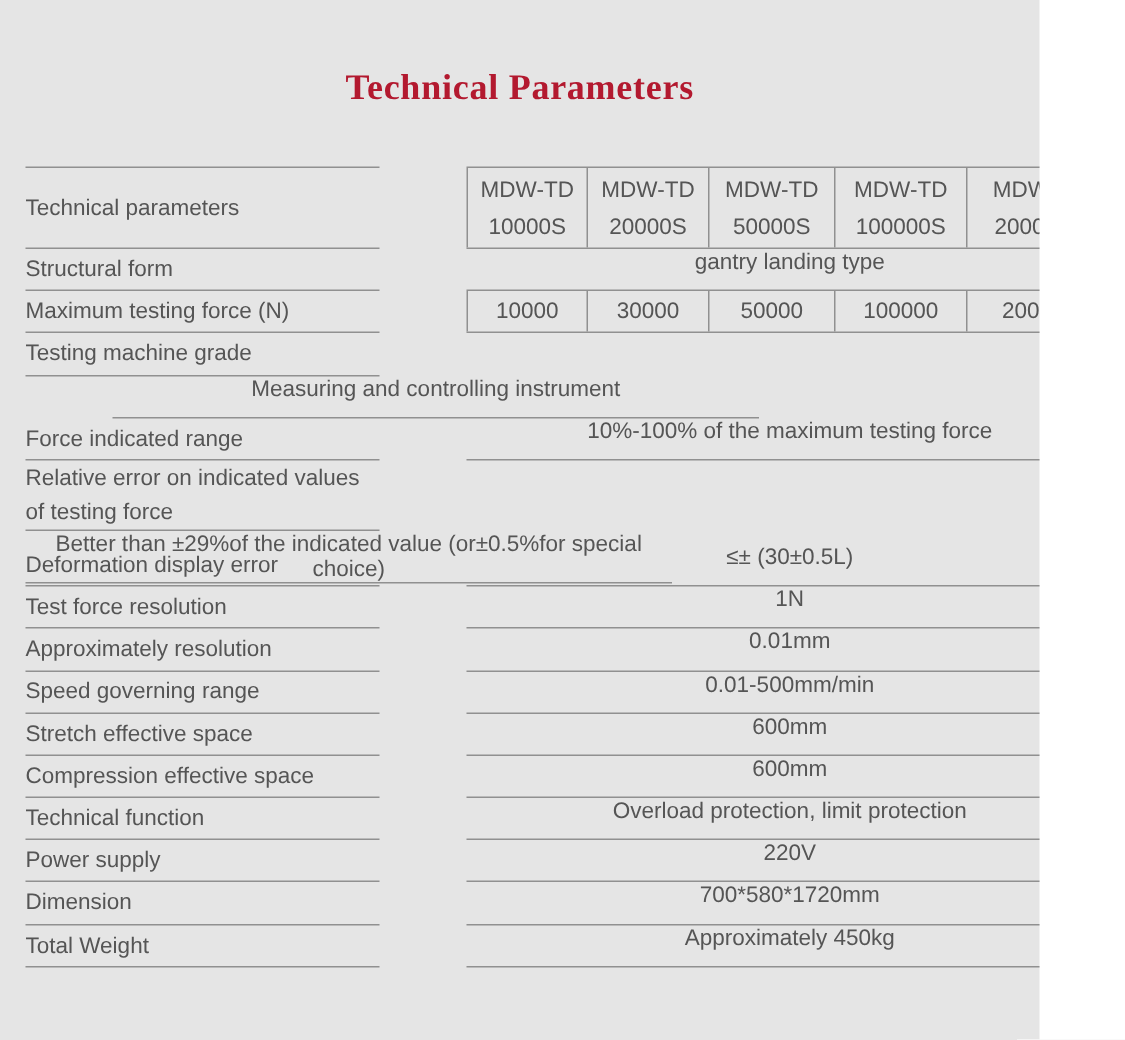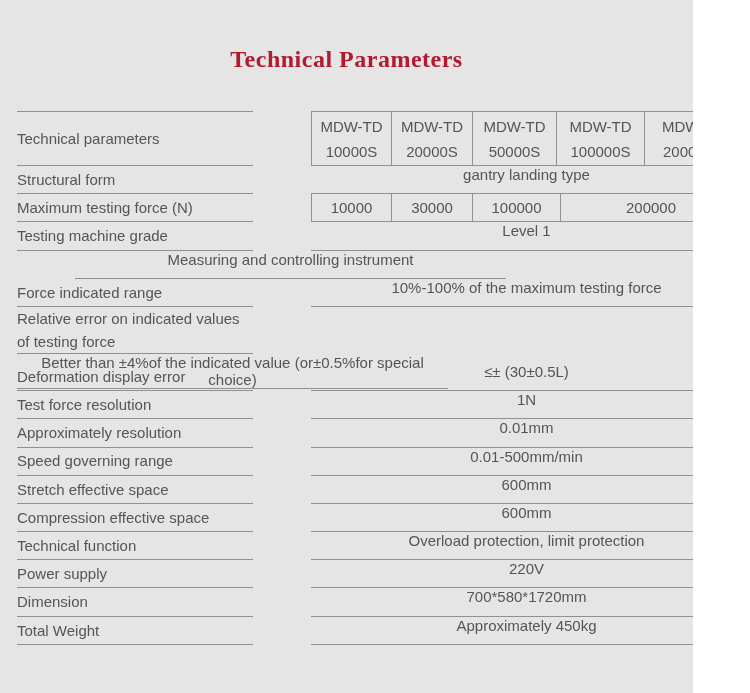--- a/index.html
+++ b/index.html
@@ -112,46 +112,46 @@
       <div class="gap"></div>
       <div class="val">gantry landing type</div>
     </div>
 
     <div class="row">
       <div class="lbl">Maximum testing force (N)</div>
       <div class="gap"></div>
       <div class="val cells">
         <div class="cell c1">10000</div>
         <div class="cell c2">30000</div>
+        <div class="cell c3">50000</div>
         <div class="cell c4">100000</div>
         <div class="cell c5">200000</div>
       </div>
     </div>
 
     <div class="row">
       <div class="lbl">Testing machine grade</div>
       <div class="gap"></div>
-      <div class="val">Level 1</div>
     </div>
 
     <div class="row">
       <div class="gap"></div>
       <div class="val">Measuring and controlling instrument</div>
     </div>
 
     <div class="row">
       <div class="lbl">Force indicated range</div>
       <div class="gap"></div>
       <div class="val">10%-100% of the maximum testing force</div>
     </div>
 
     <div class="row row--tall">
       <div class="lbl">Relative error on indicated values of testing force</div>
       <div class="gap"></div>
-      <div class="val">Better than ±4%of the indicated value (or±0.5%for special choice)</div>
+      <div class="val">Better than ±29%of the indicated value (or±0.5%for special choice)</div>
     </div>
 
     <div class="row">
       <div class="lbl">Deformation display error</div>
       <div class="gap"></div>
       <div class="val">≤± (30±0.5L)</div>
     </div>
 
     <div class="row">
       <div class="lbl">Test force resolution</div>

